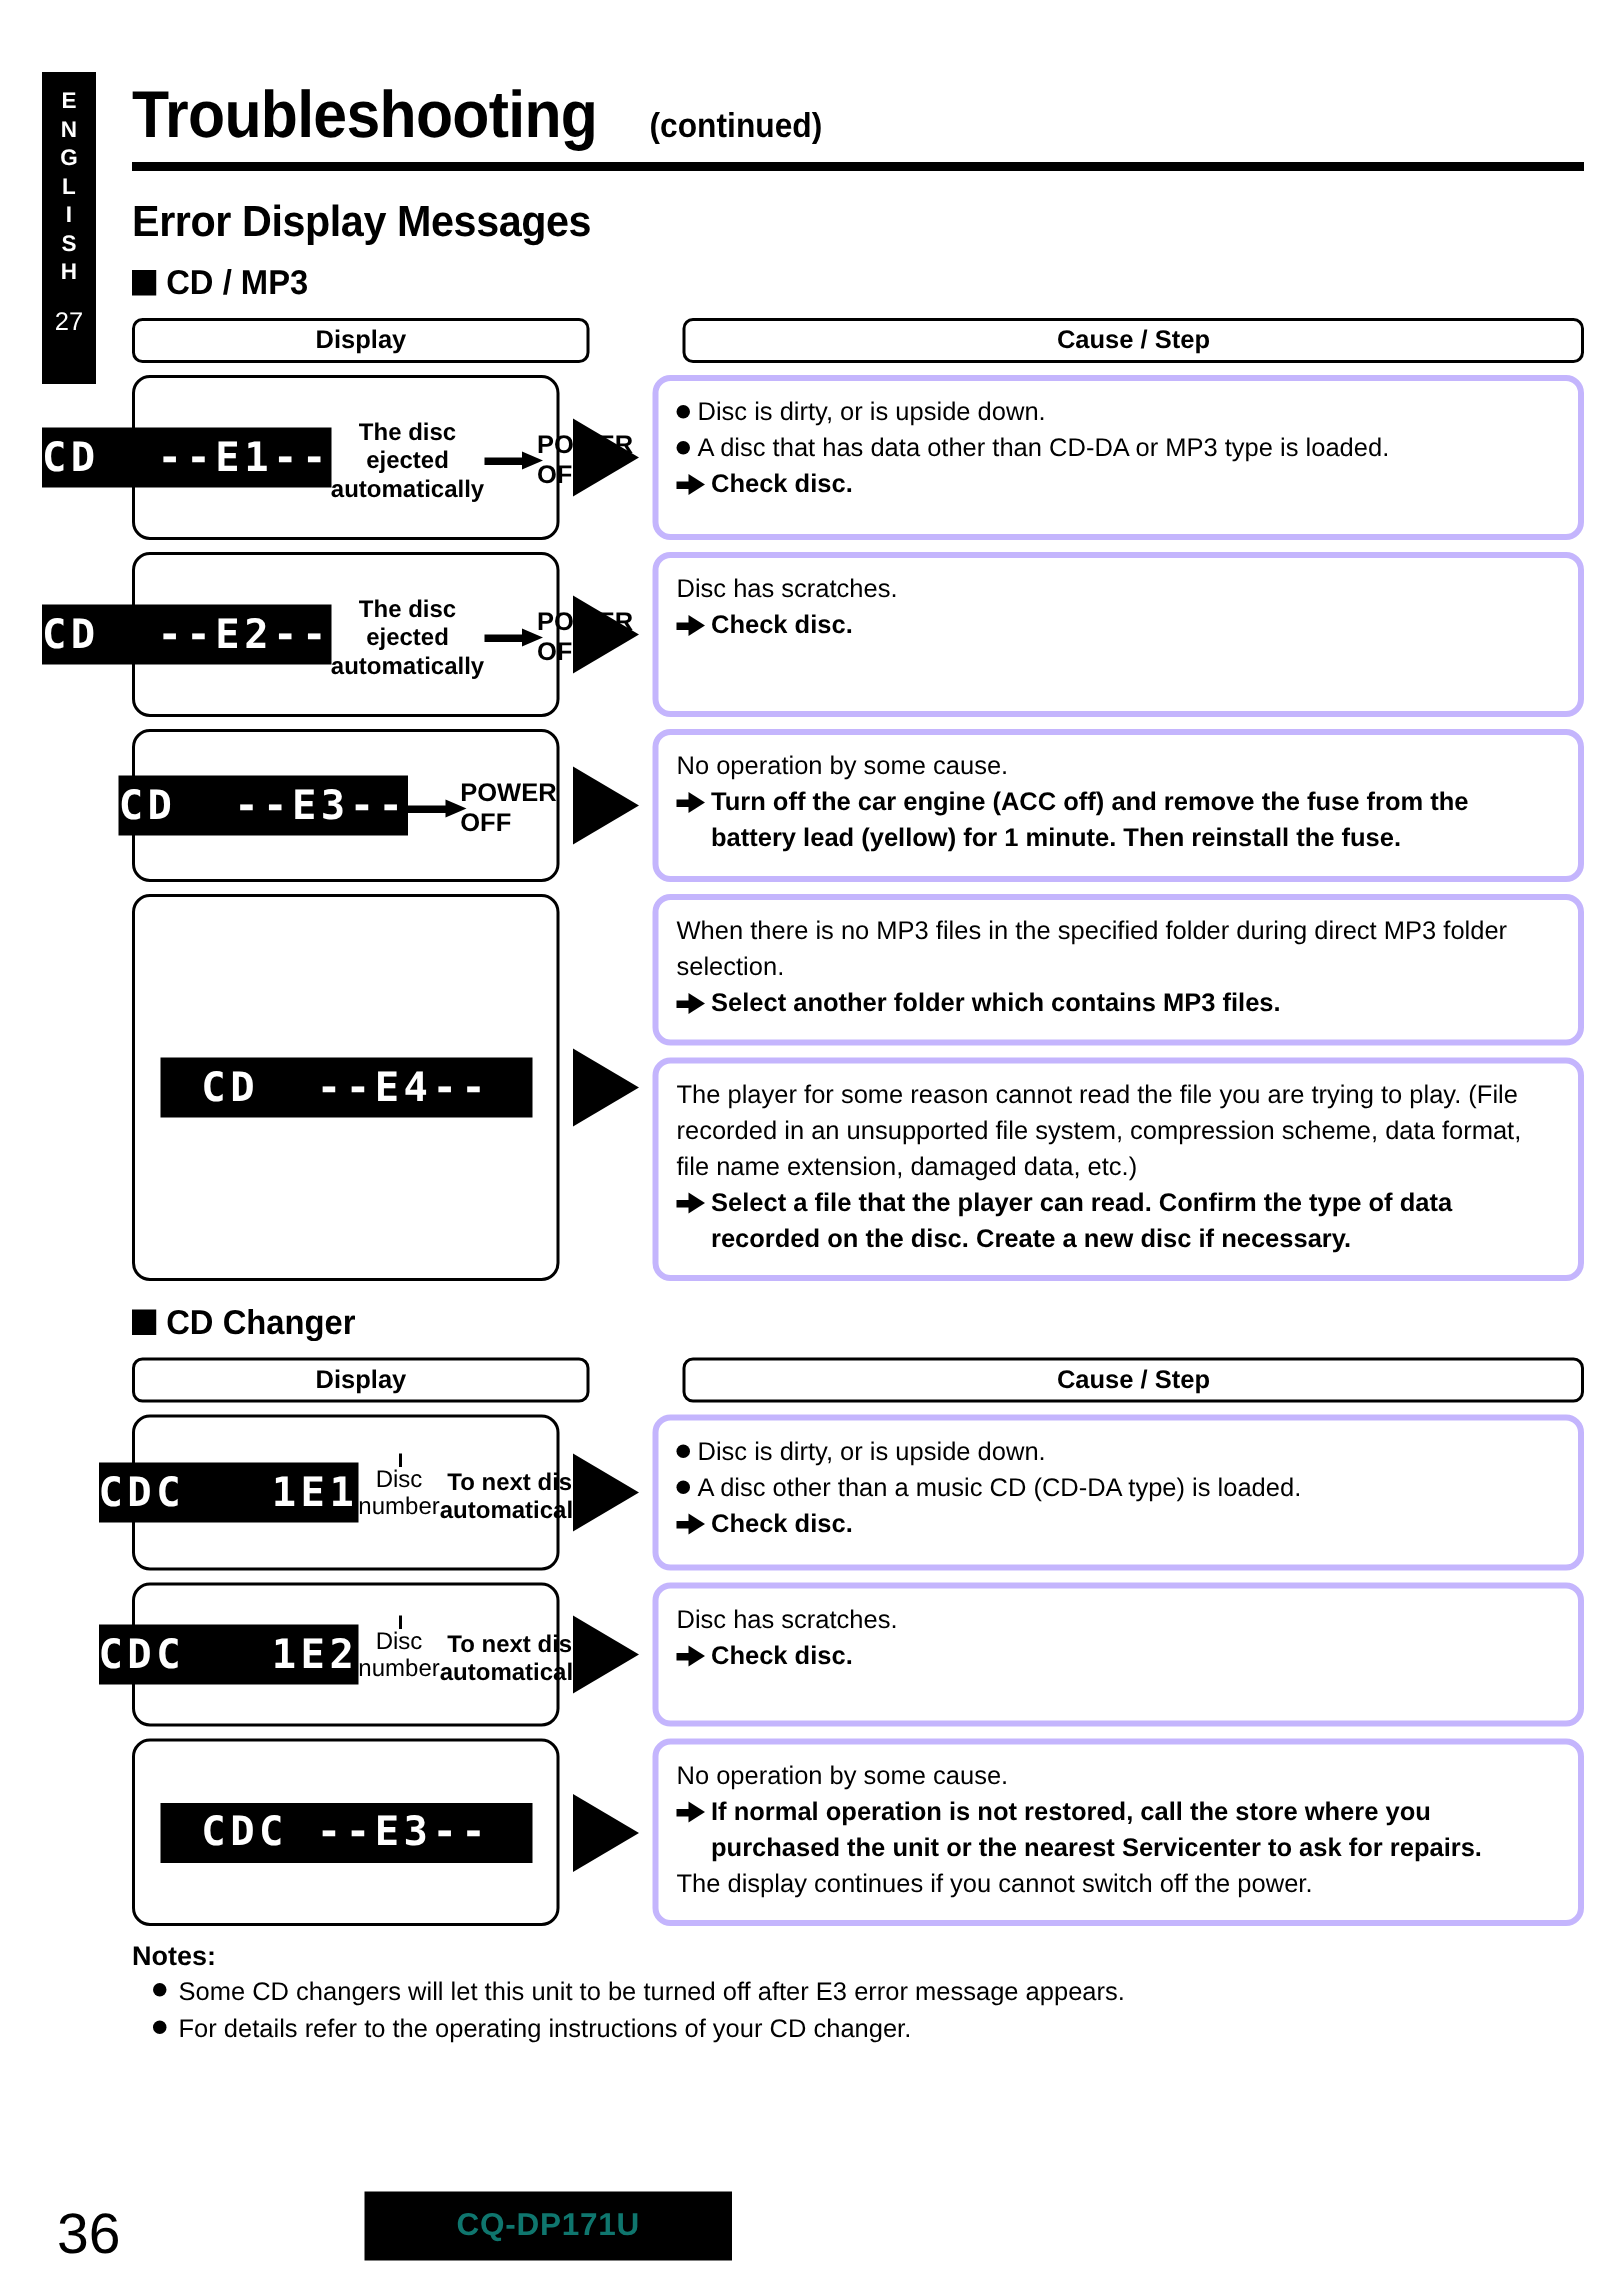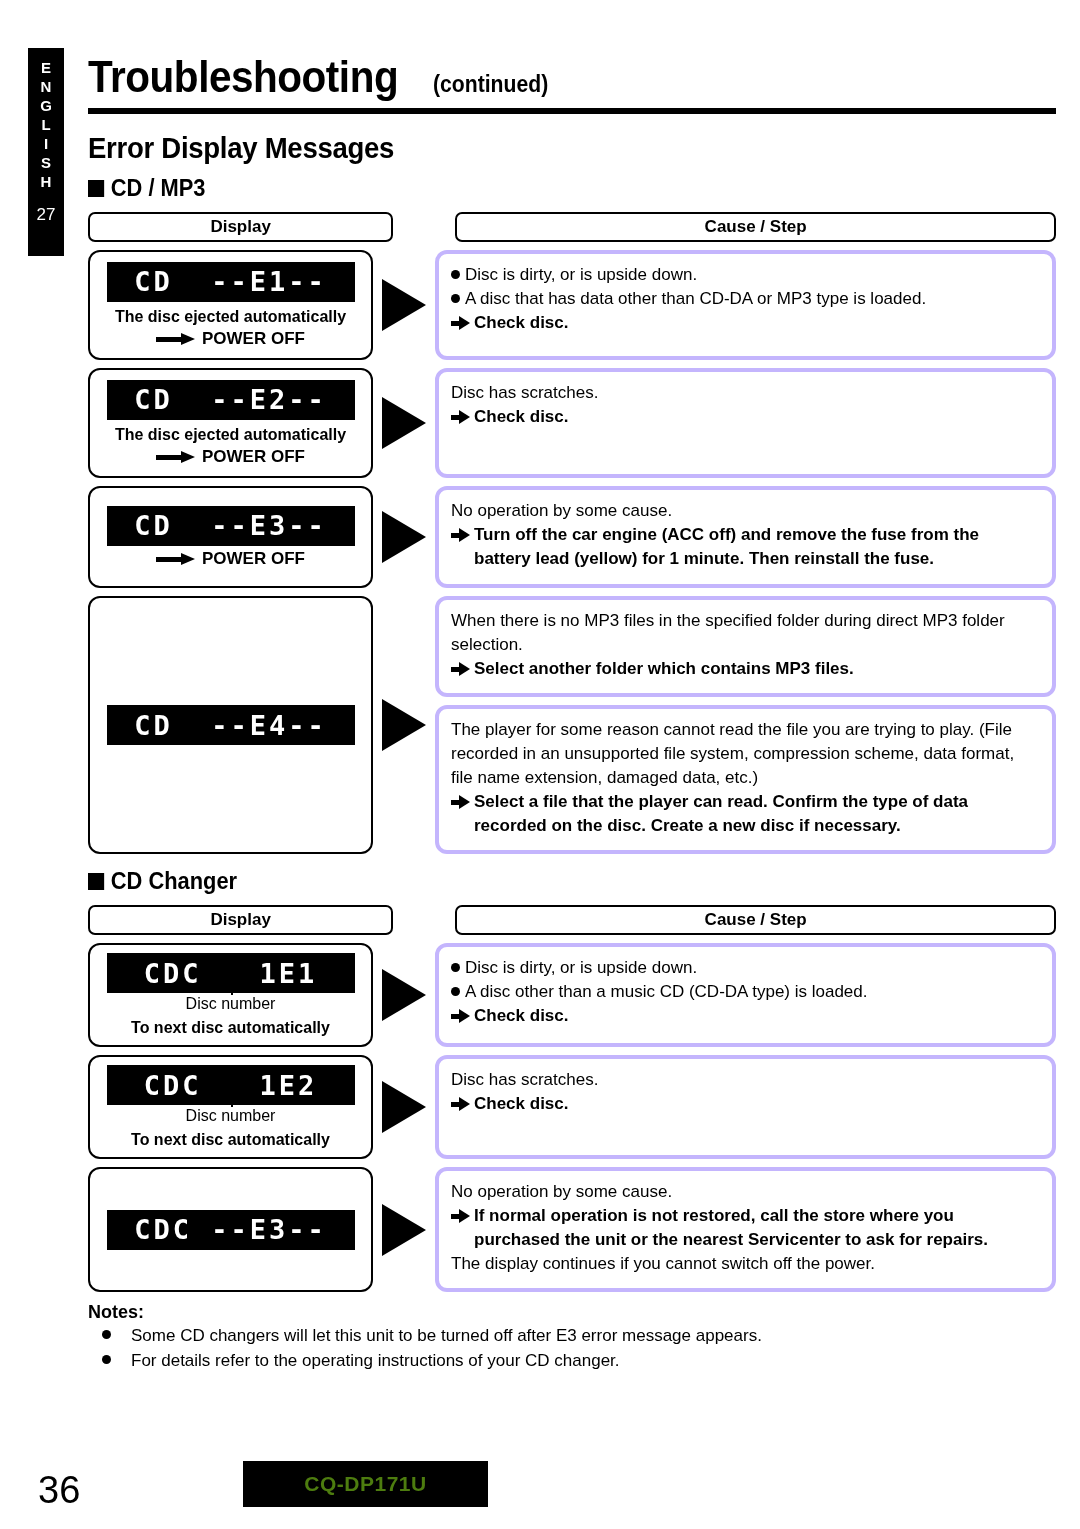--- a/index.html
+++ b/index.html
@@ -131,21 +131,21 @@
     margin-bottom: 8px;
   }
 
   
   .disp-cell {
     width: 285px;
     flex: 0 0 285px;
     border: 2px solid #000;
     border-radius: 12px;
     display: flex;
-    flex-direction: column;
+    flex-direction: row;
     align-items: center;
     justify-content: center;
     padding: 8px 6px;
   }
 
   .lcd {
     background: #000;
     width: 248px;
     height: 40px;
     display: flex;
@@ -287,21 +287,21 @@
   .notes { margin-top: 10px; }
   .notes-title {
     font-size: 18px;
     font-weight: bold;
   }
   .note-item {
     font-size: 17px;
     line-height: 25px;
     display: flex;
     align-items: flex-start;
-    gap: 20px;
+    gap: 8px;
     padding-left: 14px;
   }
 
   
   .footer {
     position: absolute;
     left: 0;
     bottom: 0;
     width: 1080px;
     height: 70px;
@@ -313,21 +313,21 @@
     font-size: 38px;
     font-weight: normal;
   }
   .footer-model {
     position: absolute;
     left: 243px;
     top: 2px;
     width: 245px;
     height: 46px;
     background: #000;
-    color: #4d7c0f;
+    color: #0f766e;
     display: flex;
     align-items: center;
     justify-content: center;
     font-size: 21px;
     font-weight: bold;
     letter-spacing: 0.5px;
   }
 </style>
 </head>
 <body>

